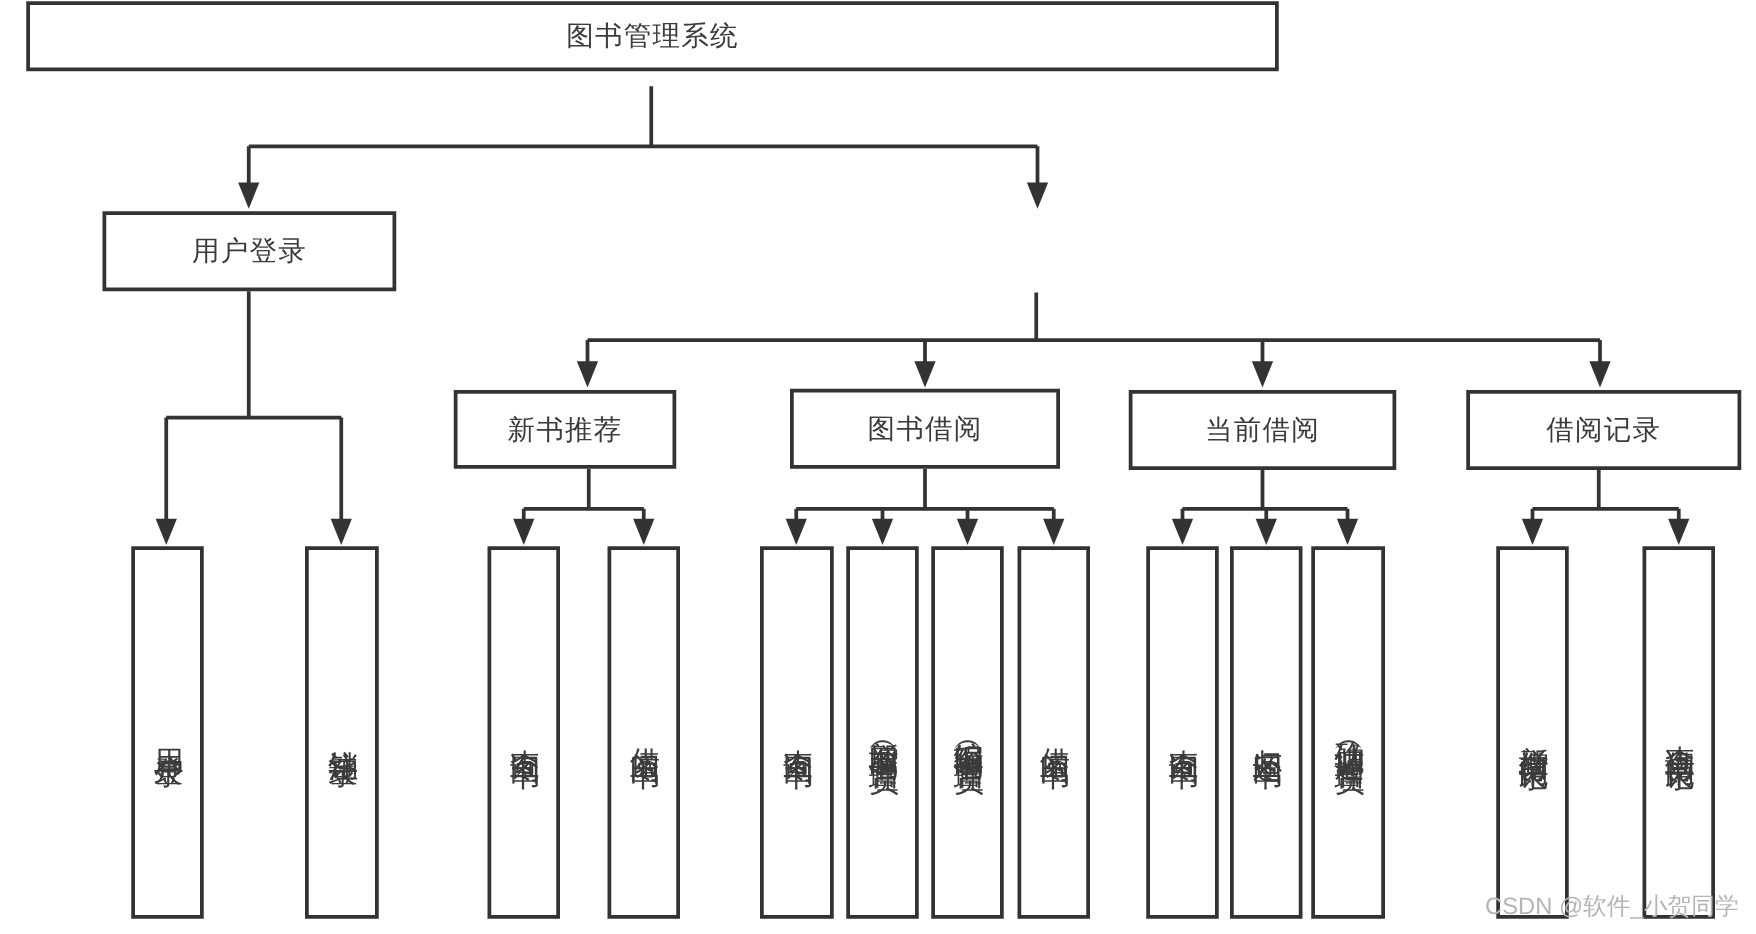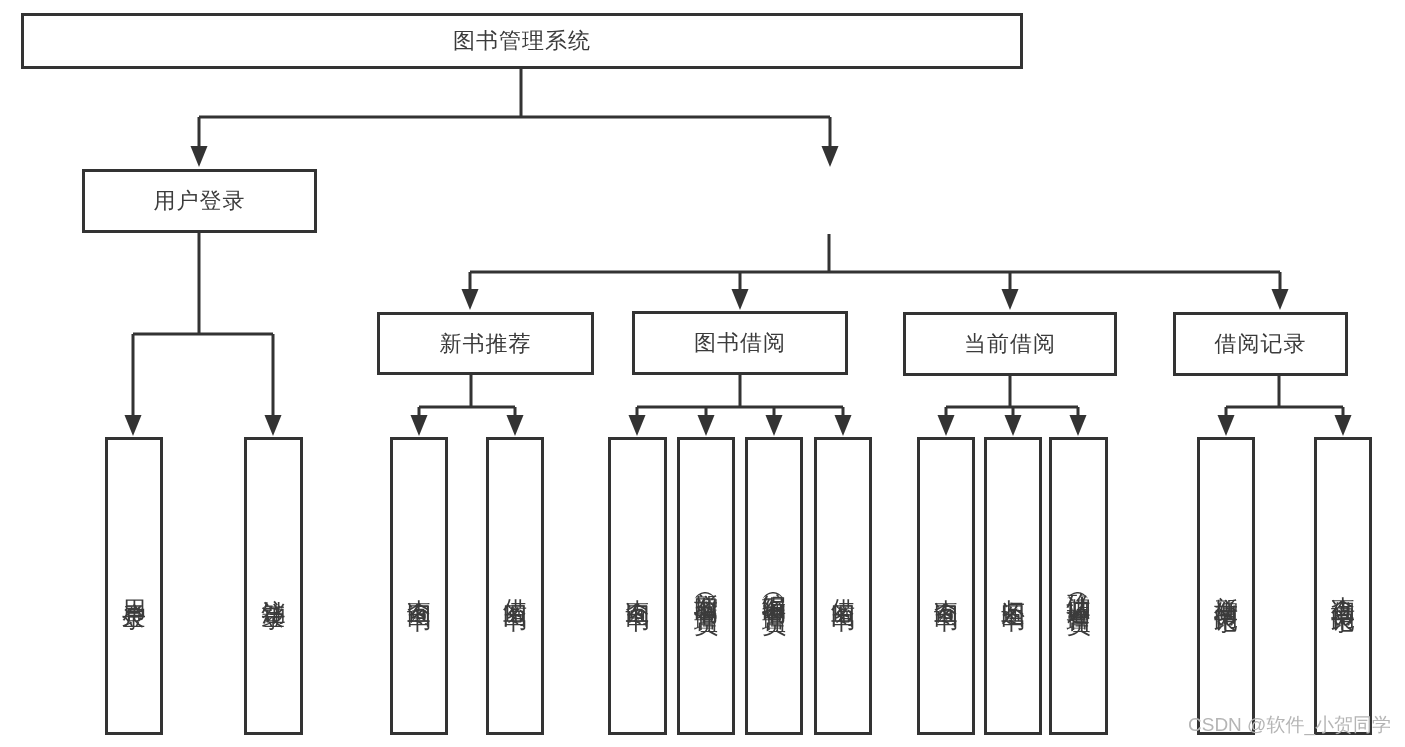--- a/index.html
+++ b/index.html
@@ -84,38 +84,38 @@
       <polygon points="765.5,415 782.5,415 774,436"></polygon>
       <polygon points="834.5,415 851.5,415 843,436"></polygon>
       <polygon points="937.5,415 954.5,415 946,436"></polygon>
       <polygon points="1004.5,415 1021.5,415 1013,436"></polygon>
       <polygon points="1069.5,415 1086.5,415 1078,436"></polygon>
       <polygon points="1217.5,415 1234.5,415 1226,436"></polygon>
       <polygon points="1334.5,415 1351.5,415 1343,436"></polygon>
     </g>
   </svg>
 
-  <div class="node root-node" style="left:21px; top:13px; width:1002px; height:56px;">
+  <div class="node root-node" style="left:21px; top:1px; width:1002px; height:56px;">
     <span>图书管理系统</span>
   </div>
 
   <div class="node h-node" style="left:82px; top:169px; width:235px; height:64px;">
     <span>用户登录</span>
   </div>
 
-  <div class="node h-node" style="left:377px; top:312px; width:217px; height:63px;">
+  <div class="node h-node" style="left:363px; top:312px; width:178px; height:63px;">
     <span>新书推荐</span>
   </div>
   <div class="node h-node" style="left:632px; top:311px; width:216px; height:64px;">
     <span>图书借阅</span>
   </div>
   <div class="node h-node" style="left:903px; top:312px; width:214px; height:64px;align-items:center;">
     <span>当前借阅</span>
   </div>
-  <div class="node h-node" style="left:1173px; top:312px; width:175px; height:64px;">
+  <div class="node h-node" style="left:1173px; top:312px; width:220px; height:64px;">
     <span>借阅记录</span>
   </div>
 
   <div class="node v-node" style="left:105px; top:437px; width:58px; height:298px;">
     <span>用户登录</span>
   </div>
   <div class="node v-node" style="left:244px; top:437px; width:59px; height:298px;">
     <span>注销登录</span>
   </div>
 

